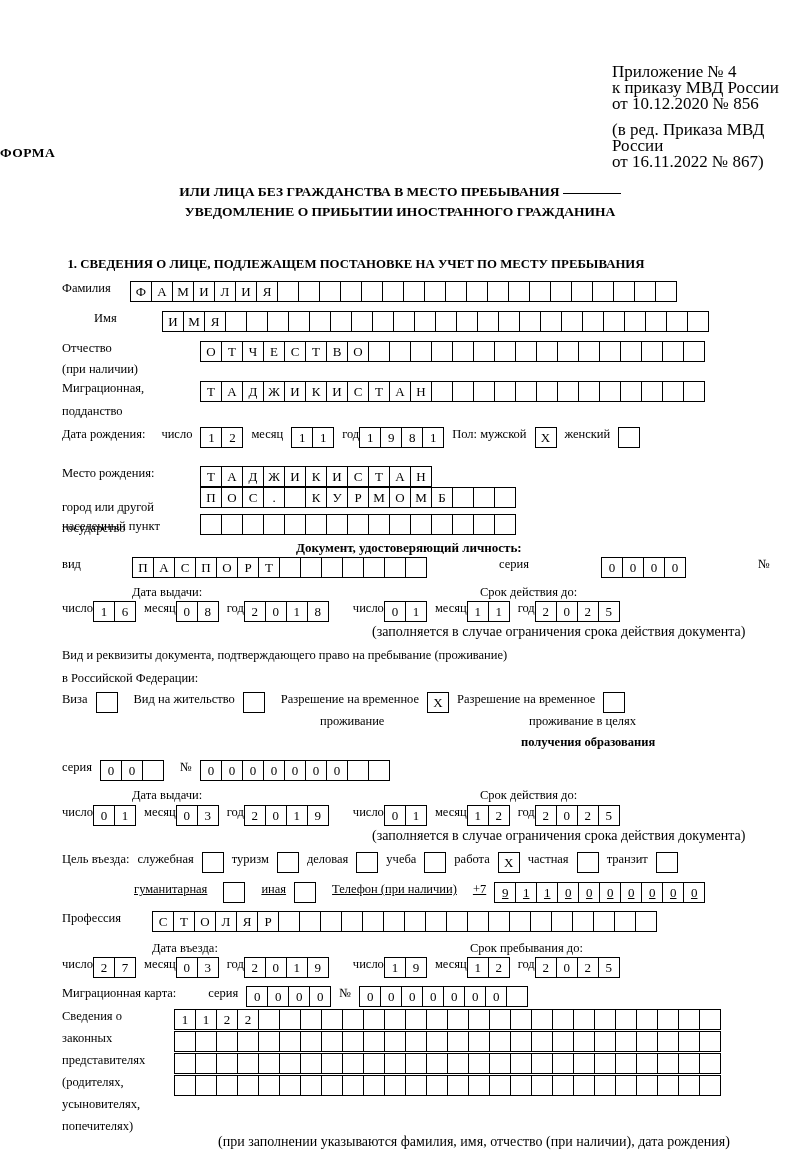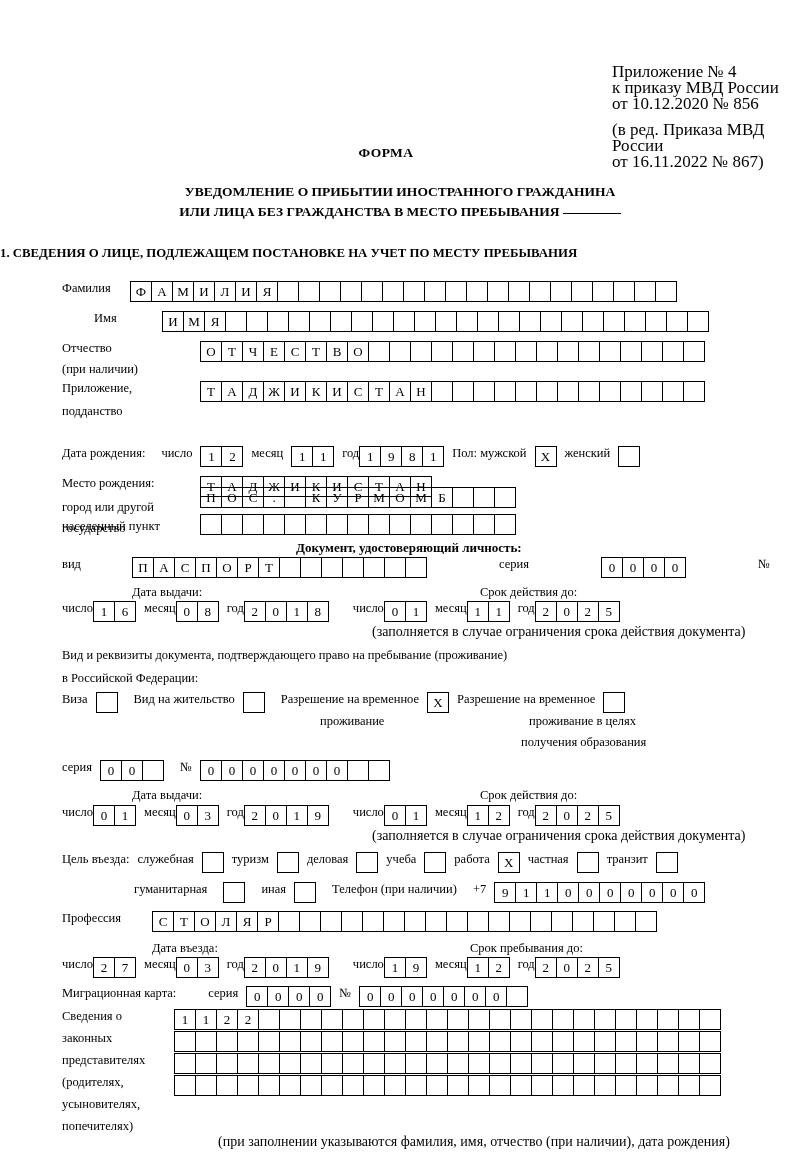--- a/index.html
+++ b/index.html
@@ -28,21 +28,21 @@
     font-size: 17px;
     line-height: 16px;
     margin-top: 28px;
   }
   .header-block .grp2 { margin-top: 10px; }
   .forma {
     position: absolute;
     top: 145px;
     left: 0;
     width: 772px;
-    text-align: center;
+    text-align: left;
     font-weight: bold;
     font-size: 13.5px;
     letter-spacing: 0.5px;
   }
   .title {
     position: absolute;
     top: 182px;
     left: 0;
     width: 800px;
     text-align: center;
@@ -51,24 +51,24 @@
     line-height: 20px;
   }
   .title .underline-tail {
     display: inline-block;
     width: 58px;
     border-bottom: 1px solid #000;
     vertical-align: 2px;
   }
   .section1 {
     position: absolute;
-    top: 246px;
+    top: 257px;
     left: 0;
     width: 712px;
-    text-align: left;
+    text-align: center;
     font-weight: bold;
     font-size: 12.8px;
   }
 
   
   .row {
     position: absolute;
     display: flex;
     font-size: 12.5px;
     white-space: nowrap;
@@ -116,25 +116,25 @@
     <div>от 10.12.2020 № 856</div>
     <div class="grp2">
       <div>(в ред. Приказа МВД России</div>
       <div>от 16.11.2022 № 867)</div>
     </div>
   </div>
 
   <div class="forma">ФОРМА</div>
 
   <div class="title">
-    <div>УВЕДОМЛЕНИЕ О ПРИБЫТИИ ИНОСТРАННОГО ГРАЖДАНИНА</div>
     <div>
       <span>ИЛИ ЛИЦА БЕЗ ГРАЖДАНСТВА В МЕСТО ПРЕБЫВАНИЯ</span>
       <span class="underline-tail"></span>
     </div>
+    <div>УВЕДОМЛЕНИЕ О ПРИБЫТИИ ИНОСТРАННОГО ГРАЖДАНИНА</div>
   </div>
 
   <div class="section1">1. СВЕДЕНИЯ О ЛИЦЕ, ПОДЛЕЖАЩЕМ ПОСТАНОВКЕ НА УЧЕТ ПО МЕСТУ ПРЕБЫВАНИЯ</div>
 
   <div class="row" style="top:281px; left:62px;">
     <span class="lbl" style="width:68px;">Фамилия</span>
     <span class="cells" id="surname-cells">
         <span class="cell">Ф</span>
         <span class="cell">А</span>
         <span class="cell">М</span>
@@ -223,21 +223,21 @@
         <span class="cell"></span>
         <span class="cell"></span>
         <span class="cell"></span>
       </span>
   </div>
   <div class="row" style="top:362px; left:62px;">
     <span class="lbl">(при наличии)</span>
   </div>
 
   <div class="row" style="top:381px; left:62px;">
-    <span class="lbl" style="width:138px;">Приложение,</span>
+    <span class="lbl" style="width:138px;">Миграционная,</span>
     <span class="cells" id="citizenship-cells">
         <span class="cell">Т</span>
         <span class="cell">А</span>
         <span class="cell">Д</span>
         <span class="cell">Ж</span>
         <span class="cell">И</span>
         <span class="cell">К</span>
         <span class="cell">И</span>
         <span class="cell">С</span>
         <span class="cell">Т</span>
@@ -255,21 +255,21 @@
         <span class="cell"></span>
         <span class="cell"></span>
         <span class="cell"></span>
         <span class="cell"></span>
       </span>
   </div>
   <div class="row" style="top:404px; left:62px;">
     <span class="lbl">подданство</span>
   </div>
 
-  <div class="row" style="top:446px; left:62px;">
+  <div class="row" style="top:427px; left:62px;">
     <span class="lbl">Дата рождения:</span>
     <span class="gap"></span>
       <span class="gap"></span>
     <span class="lbl">число</span>
     <span class="gap"></span>
     <span class="cells" id="bd-day">
         <span class="cell">1</span>
         <span class="cell">2</span>
       </span>
     <span class="gap"></span>
@@ -290,21 +290,21 @@
     <span class="gap"></span>
     <span class="lbl">Пол: мужской</span>
     <span class="gap"></span>
     <span class="box">Х</span>
     <span class="gap"></span>
     <span class="lbl">женский</span>
     <span class="gap"></span>
     <span class="box"></span>
   </div>
 
-  <div class="row" style="top:476px; left:62px;">
+  <div class="row" style="top:466px; left:62px;">
     <span class="lbl" style="width:138px;">Место рождения:</span>
     <span class="cells" id="bp-row1">
         <span class="cell">Т</span>
         <span class="cell">А</span>
         <span class="cell">Д</span>
         <span class="cell">Ж</span>
         <span class="cell">И</span>
         <span class="cell">К</span>
         <span class="cell">И</span>
         <span class="cell">С</span>
@@ -488,21 +488,21 @@
     <span class="lbl">Разрешение на временное</span>
     <span class="gap"></span>
     <span class="box"></span>
   </div>
   <div class="row" style="top:714px; left:320px;">
     <span class="lbl">проживание</span>
   </div>
   <div class="row" style="top:714px; left:529px;">
     <span class="lbl">проживание в целях</span>
   </div>
-  <div class="row" style="top:735px; left:521px;">
+  <div class="row" style="top:735px; left:521px;font-weight:bold;">
     <span class="lbl">получения образования</span>
   </div>
 
   <div class="row" style="top:760px; left:62px;">
     <span class="lbl">серия</span>
     <span class="gap"></span>
     <span class="cells" id="sd-series">
         <span class="cell">0</span>
         <span class="cell">0</span>
         <span class="cell"></span>
@@ -604,21 +604,21 @@
     <span class="gap"></span>
     <span class="lbl">частная</span>
     <span class="gap"></span>
     <span class="box"></span>
     <span class="gap"></span>
     <span class="lbl">транзит</span>
     <span class="gap"></span>
     <span class="box"></span>
   </div>
 
-  <div class="row" style="top:882px; left:134px;">
+  <div class="row" style="top:882px; left:134px;text-decoration:underline;">
     <span class="lbl">гуманитарная</span>
     <span class="gap"></span>
       <span class="gap"></span>
     <span class="box"></span>
     <span class="gap"></span>
       <span class="gap"></span>
     <span class="lbl">иная</span>
     <span class="gap"></span>
     <span class="box"></span>
     <span class="gap"></span>

